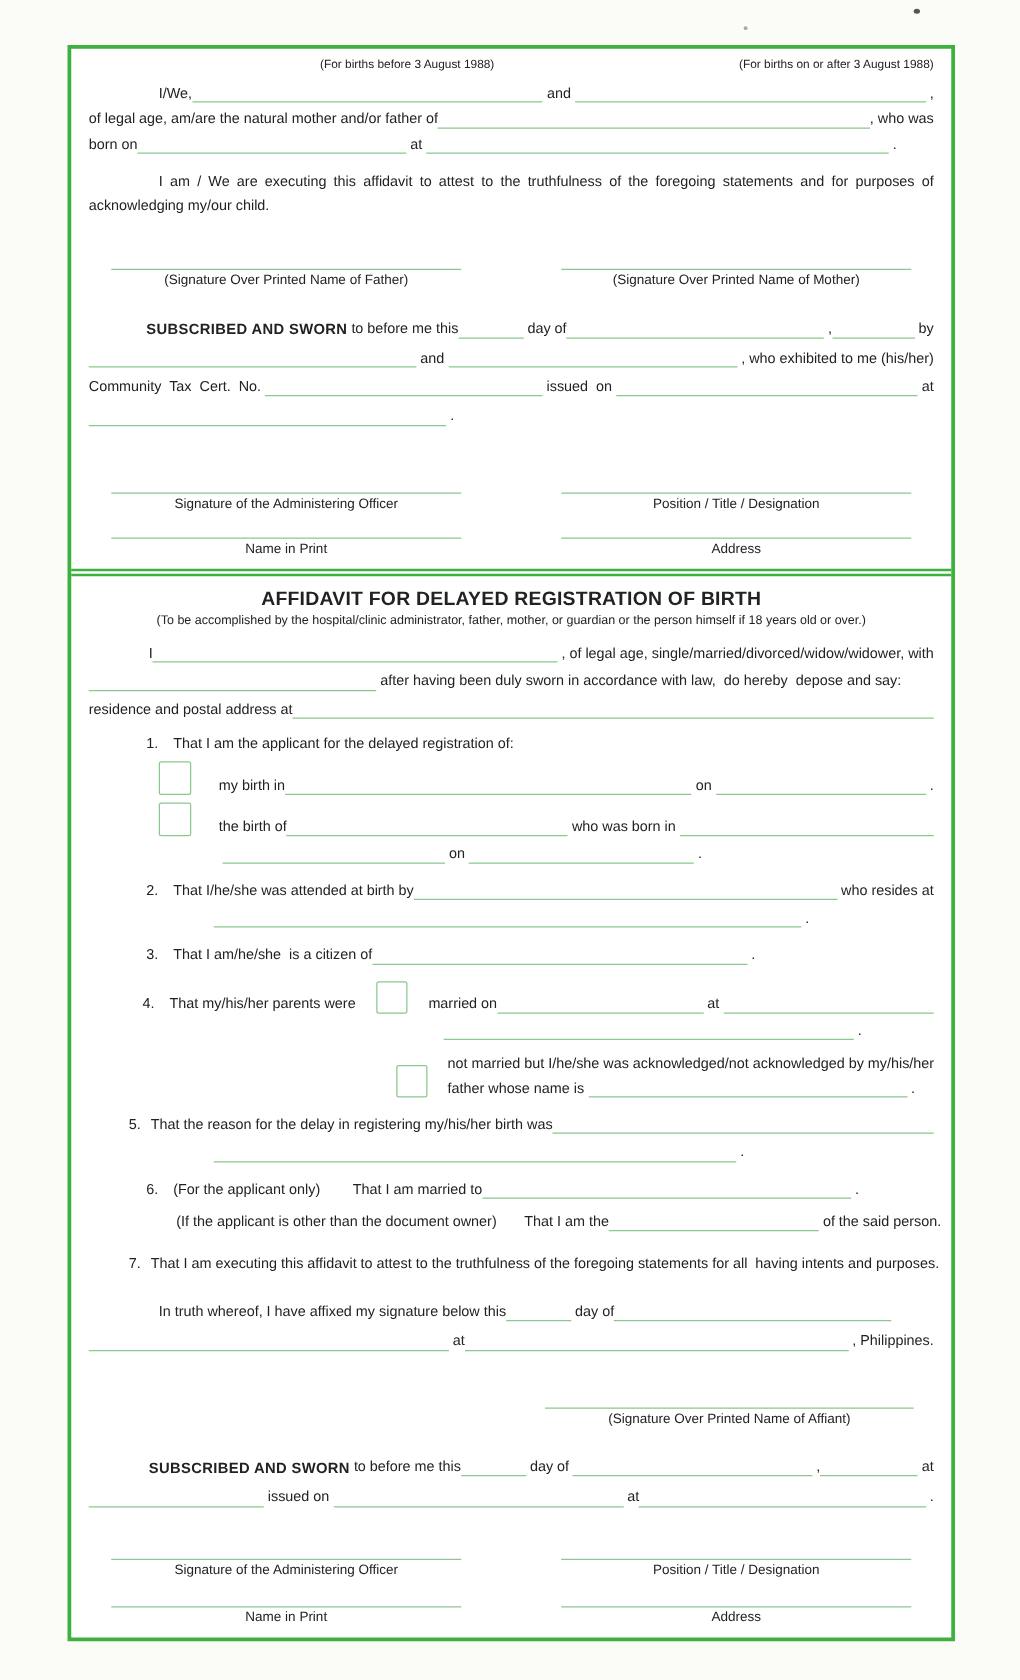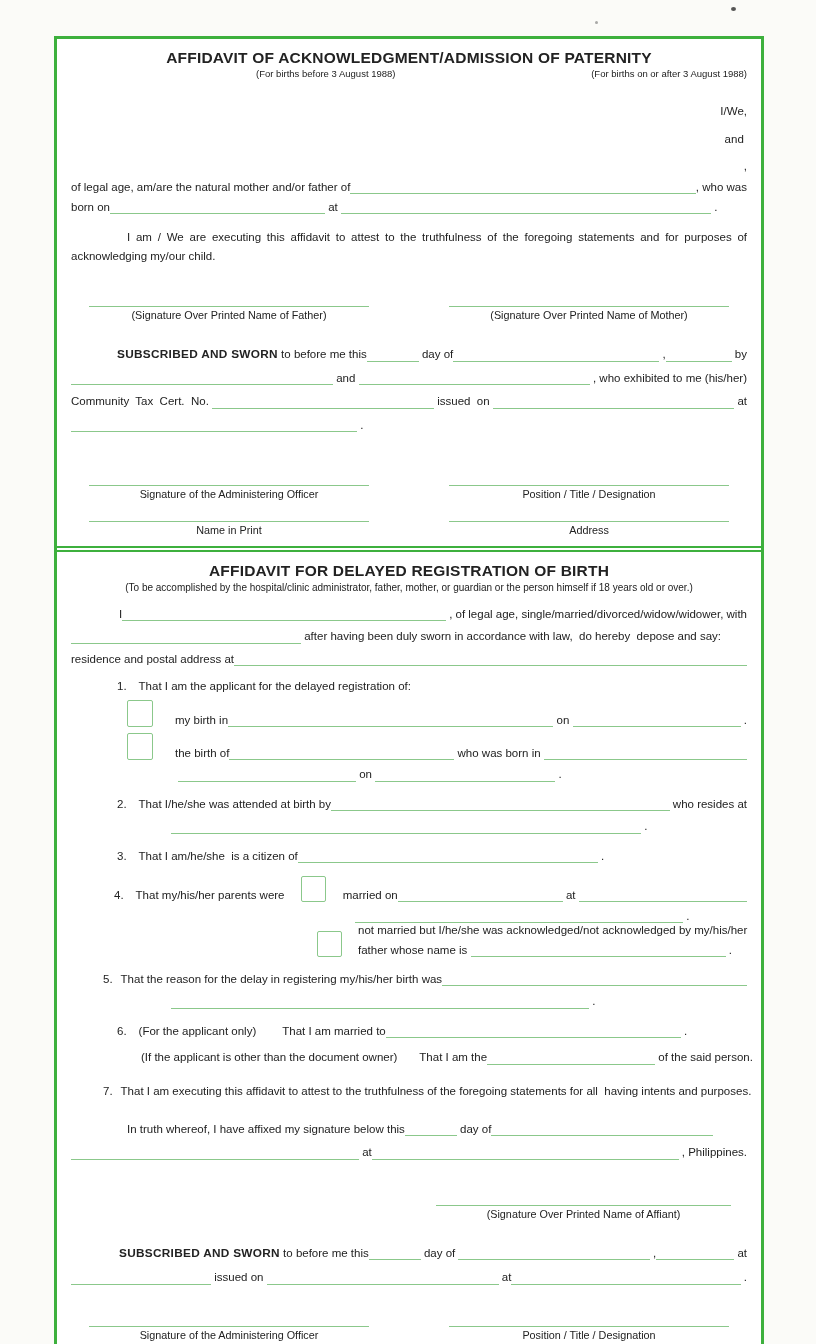--- a/index.html
+++ b/index.html
@@ -60,27 +60,26 @@
 </style>
 </head>
 <body>
 
 <div class="speck" style="left:731px;top:7px;width:5px;height:4px;"></div>
 <div class="speck" style="left:595px;top:21px;width:3px;height:3px;opacity:.5;"></div>
 
 <div class="form">
 
   <div class="section sec1">
-    <div class="title">AFFIDAVIT OF ACKNOWLEDGMENT/ADMISSION OF PATERNITY</div>
     <div class="captions">
       <div class="caption">(For births before 3 August 1988)</div>
       <div class="caption">(For births on or after 3 August 1988)</div>
     </div>
 
-    <div class="row" style="margin-top:11px;flex-direction:column;">
+    <div class="row" style="margin-top:11px;">
       <span style="width:56px;"> </span>
       <span>I/We,</span>
       <span class="bl grow"></span>
       <span> and </span>
       <span class="bl grow"></span>
       <span> ,</span>
     </div>
     <div class="row" style="margin-top:6px;">
       <span>of legal age, am/are the natural mother and/or father of</span>
       <span class="bl grow"></span>
@@ -231,21 +230,21 @@
       <span style="width:14px;"> </span>
       <span> married on</span>
       <span class="bl" style="width:165px;"></span>
       <span> at </span>
       <span class="bl grow"></span>
     </div>
     <div class="row" style="margin-top:7px;margin-left:284px;">
       <span class="bl" style="width:328px;"></span>
       <span> .</span>
     </div>
-    <div style="display:flex;margin-left:246px;align-items:flex-start;">
+    <div style="display:flex;margin-top:12px;margin-left:246px;align-items:flex-start;">
       <span class="cbx small" style="margin-top:2px;"></span>
       <div style="margin-left:16px;flex:1;">
         <div class="row">
           <span>not married but I/he/she was acknowledged/not acknowledged by my/his/her</span>
         </div>
         <div class="row" style="margin-top:5px;">
           <span>father whose name is </span>
           <span class="bl grow" style="max-width:255px;"></span>
           <span> .</span>
         </div>

